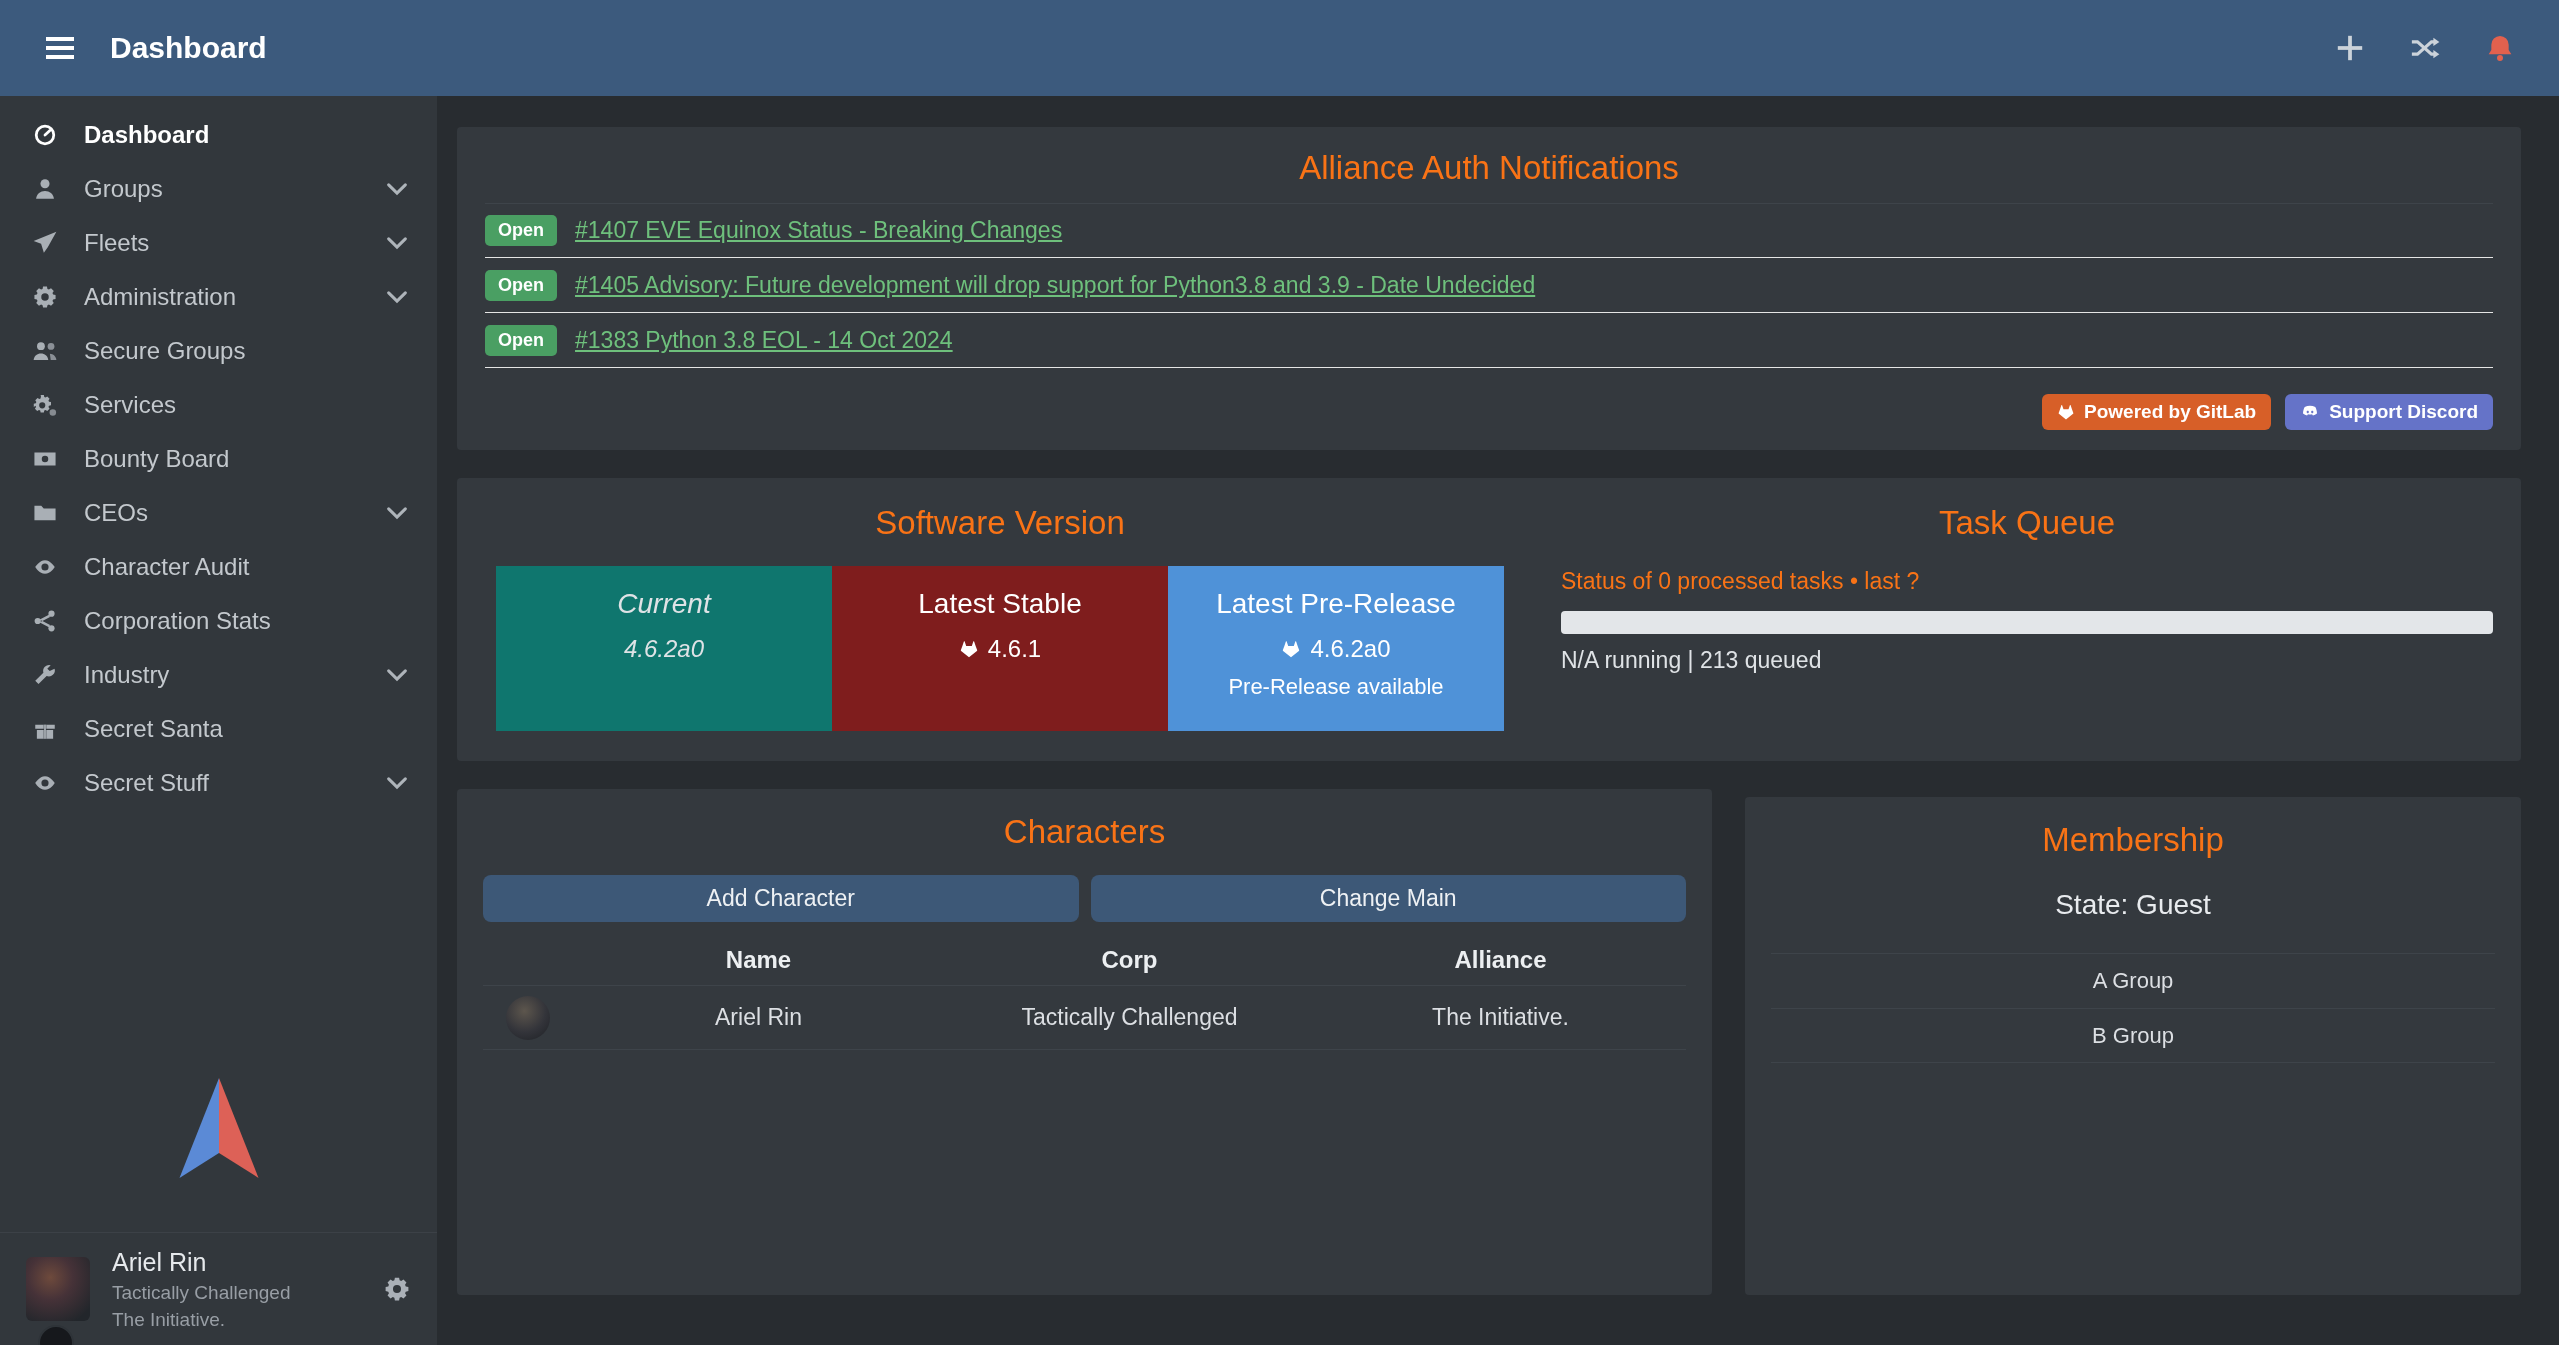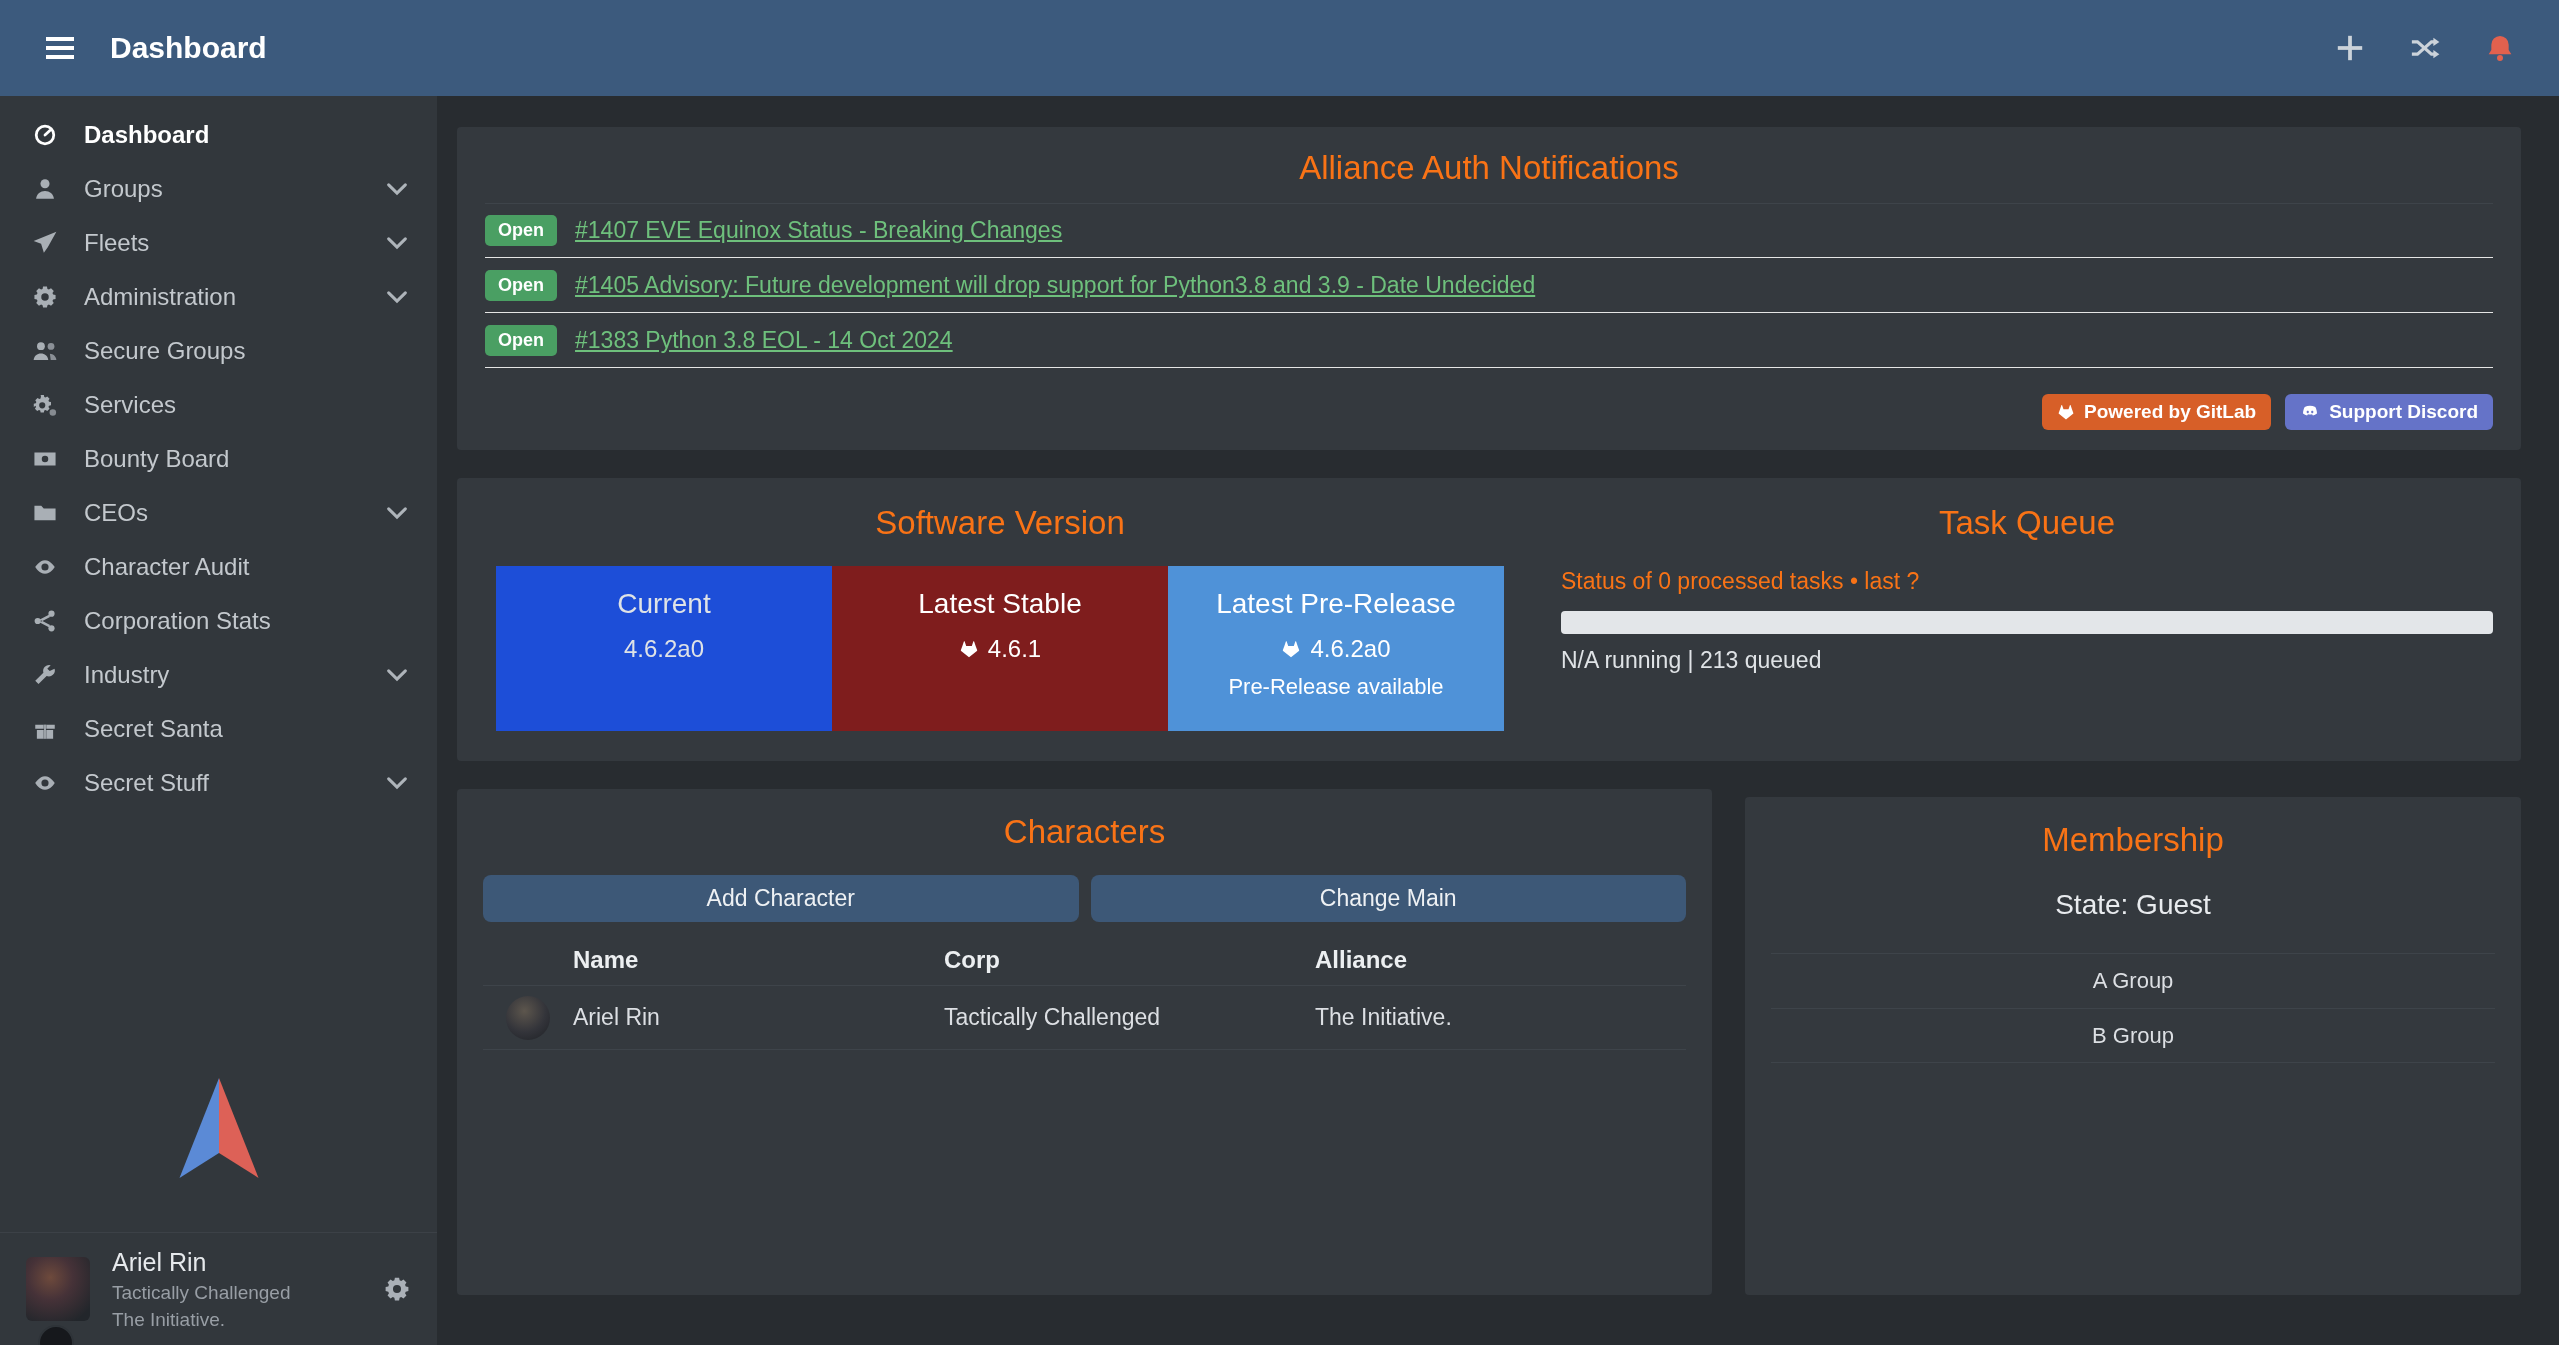--- a/index.html
+++ b/index.html
@@ -93,21 +93,21 @@
   }
   .pill.gitlab { background: #d75f28; }
   .pill.discord { background: #6573c8; }
 
   
   #status-panel { display: flex; padding: 26px 28px 30px; gap: 46px; flex: none; }
   .sv-col { width: 1030px; flex: none; }
   .tq-col { flex: 1; }
   .sv-cells { display: flex; justify-content: center; margin-top: 24px; }
   .sv-cell { width: 336px; height: 165px; text-align: center; color: #fff; }
-  .sv-cell.current { background: #1d4ed8; color: #dfe3e6; }
+  .sv-cell.current { background: #0f766e; color: #dfe3e6; font-style: italic; }
   .sv-cell.stable { background: #7f1d1d; }
   .sv-cell.pre { background: #4f92d8; }
   .sv-label { font-size: 28px; padding-top: 22px; }
   .sv-version { font-size: 24px; margin-top: 15px; display: flex; justify-content: center; align-items: center; gap: 9px; }
   .sv-note { font-size: 22px; margin-top: 11px; }
   .tq-status { font-size: 23px; margin-top: 26px; color: #f97316; }
   .progress { height: 23px; background: #e3e6e9; border-radius: 4px; margin-top: 16px; overflow: hidden; }
   .progress-fill { height: 100%; width: 0%; background: #4a9f63; }
   .tq-queue { font-size: 23px; margin-top: 13px; color: #dfe3e6; }
 
@@ -117,21 +117,21 @@
   .btn-row { display: flex; gap: 12px; margin-top: 24px; }
   .btn {
     flex: 1; height: 47px; background: #3d5877; color: #eef1f4; font-size: 23px;
     border: none; border-radius: 8px; display: flex; align-items: center;
     justify-content: center; cursor: pointer; font-family: inherit;
   }
   .char-table { margin-top: 12px; }
   .t-head, .t-row { display: grid; grid-template-columns: 90px 1fr 1fr 1fr; align-items: center; }
   .t-head { height: 52px; font-weight: 700; font-size: 24px; color: #eceff1; border-bottom: 1px solid #3e444a; }
   .t-row { height: 64px; border-bottom: 1px solid #3e444a; font-size: 23px; color: #dcdfe3; }
-  .t-cell { text-align: left; }
+  .t-cell { text-align: center; }
   .t-avatar {
     width: 44px; height: 44px; border-radius: 50%; margin: 0 auto;
     background: radial-gradient(circle at 42% 34%, #5d564d 0%, #33343a 55%, #1d2024 100%);
   }
 
   #membership-panel { width: 776px; flex: none; padding: 24px 26px; margin-top: 8px; }
   .mem-state { font-size: 28px; text-align: center; margin-top: 30px; color: #e8ebee; }
   .mem-list { margin-top: 32px; }
   .mem-item {
     height: 55px; display: flex; align-items: center; justify-content: center;

